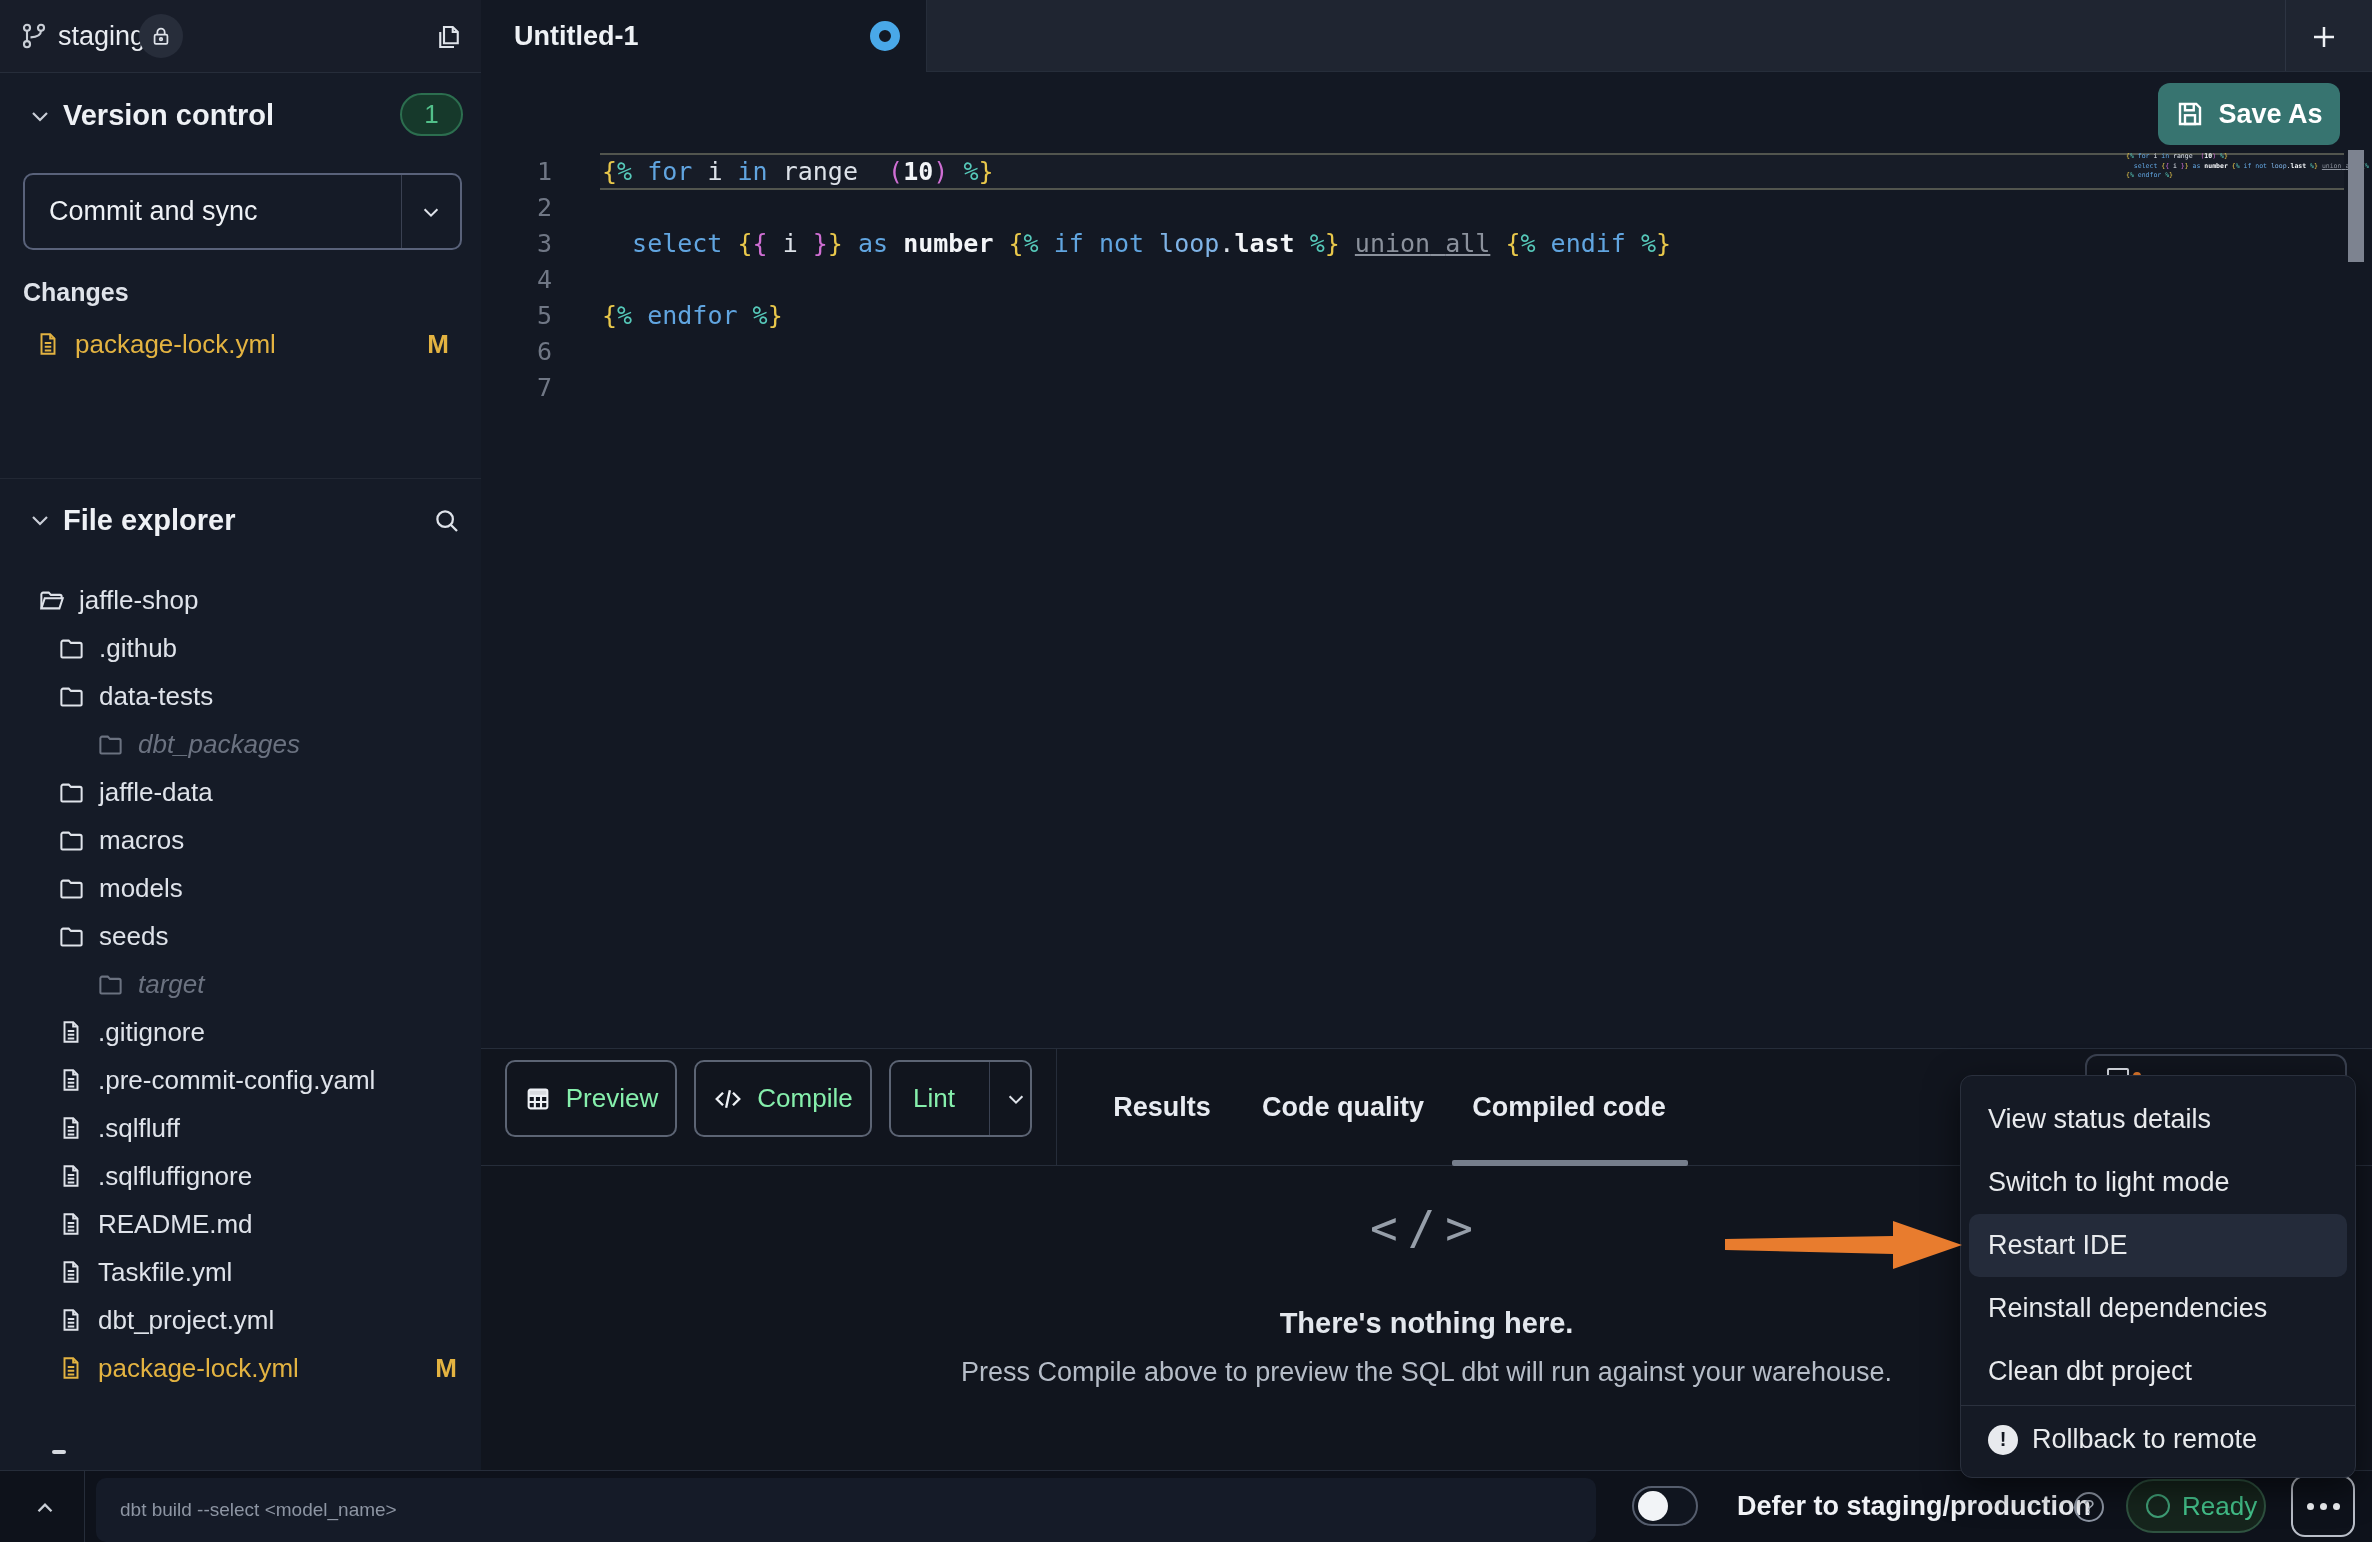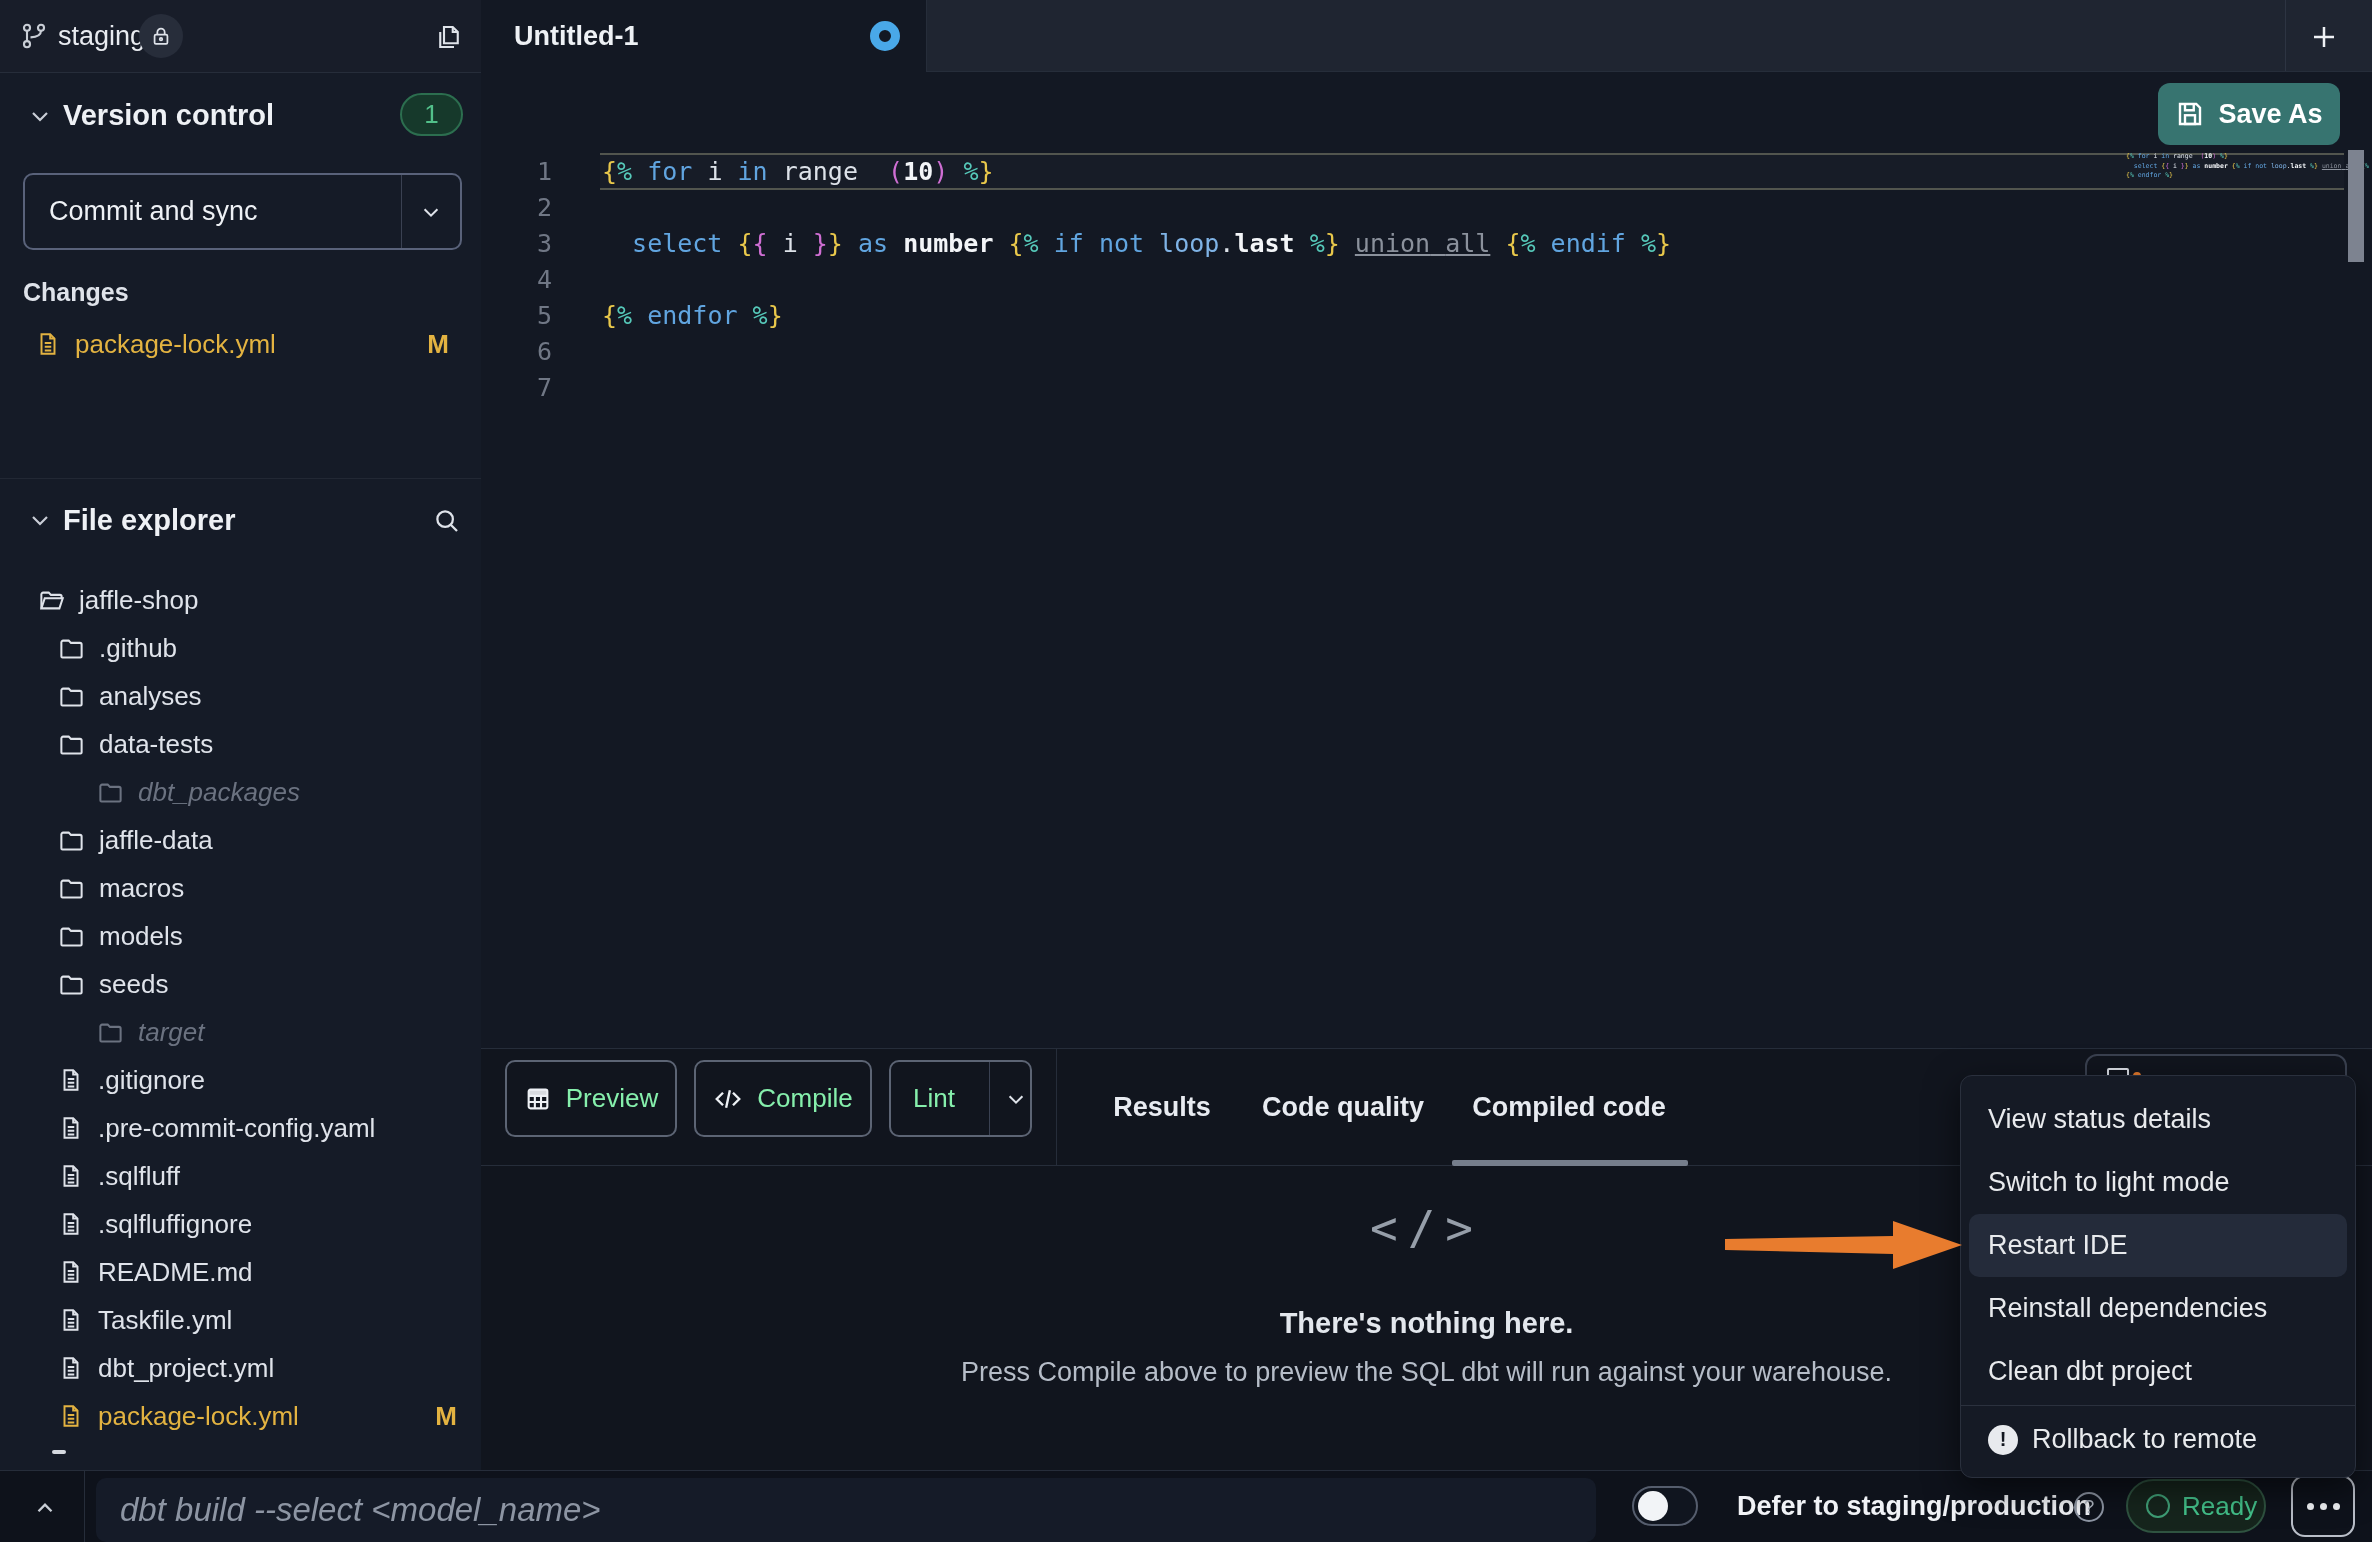--- a/index.html
+++ b/index.html
@@ -93,21 +93,21 @@
   .menu-item.hl{margin:0 8px;padding-left:19px;border-radius:10px;background:#242b3a;}
   .menu-divider{height:1px;background:#2b313e;margin:2px 0;}
   .menu-item .alert-ic{width:30px;height:30px;border-radius:50%;background:#e8eaee;color:#12161f;font-weight:700;font-size:20px;display:flex;align-items:center;justify-content:center;margin-right:14px;}
   #arrow{left:1725px;top:1219px;z-index:21;}
 
   
   #statusbar{left:0;top:1470px;width:2372px;height:72px;background:#0e121b;border-top:1px solid #262d3a;box-sizing:border-box;}
   #sb-chevron{left:30px;top:22px;width:30px;height:30px;display:flex;align-items:center;justify-content:center;}
   #sb-divider{left:84px;top:0;width:1px;height:72px;background:#262d3a;}
   #cmd-input{left:96px;top:7px;width:1500px;height:64px;background:#151b28;border-radius:10px;display:flex;align-items:center;}
-  #cmd-placeholder{padding-left:24px;font-size:33px;color:#8d95a3;font-style:italic;}
+  #cmd-placeholder{padding-left:24px;font-size:19px;color:#8d95a3;}
   #defer-toggle{left:1632px;top:15px;width:66px;height:40px;border:2px solid #555d6d;border-radius:22px;background:#10151f;box-sizing:border-box;}
   #defer-toggle .knob{position:absolute;left:4px;top:3px;width:30px;height:30px;border-radius:50%;background:#f2f4f7;}
   #defer-label{left:1737px;top:0;height:70px;line-height:70px;font-size:27px;font-weight:700;color:#f0f2f6;}
   #help-ic{left:2074px;top:21px;width:30px;height:30px;border:2px solid #8d95a3;border-radius:50%;box-sizing:border-box;color:#aeb5c0;font-size:19px;display:flex;align-items:center;justify-content:center;}
   #ready-pill{left:2126px;top:8px;width:140px;height:54px;border-radius:27px;background:#16251d;border:2px solid #2f5340;box-sizing:border-box;display:flex;align-items:center;}
   #ready-pill .ring{width:24px;height:24px;border-radius:50%;border:2px solid #3f9f76;margin-left:18px;box-sizing:border-box;}
   #ready-label{margin-left:12px;font-size:26px;color:#43c08a;}
   #dots-btn{left:2291px;top:4px;width:64px;height:62px;border:2px solid #b9bec8;border-radius:14px;box-sizing:border-box;display:flex;align-items:center;justify-content:center;gap:6px;}
   #dots-btn i{width:7px;height:7px;border-radius:50%;background:#f2f4f7;}
   svg{display:block;}
@@ -204,28 +204,20 @@
           </span>
           <span class="label">jaffle-shop</span>
         </div>
         <div class="tree-row lvl1">
           <span>
             <svg width="27" height="27" viewBox="0 0 24 24" fill="none" stroke="currentColor" stroke-width="1.8">
               <path d="M3 19V6.5C3 5.7 3.7 5 4.5 5h5l2 2h8c.8 0 1.5.7 1.5 1.5V19c0 .6-.4 1-1 1H4c-.6 0-1-.4-1-1z"></path>
             </svg>
           </span>
           <span class="label">.github</span>
-        </div>
-        <div class="tree-row lvl1">
-          <span>
-            <svg width="27" height="27" viewBox="0 0 24 24" fill="none" stroke="currentColor" stroke-width="1.8">
-              <path d="M3 19V6.5C3 5.7 3.7 5 4.5 5h5l2 2h8c.8 0 1.5.7 1.5 1.5V19c0 .6-.4 1-1 1H4c-.6 0-1-.4-1-1z"></path>
-            </svg>
-          </span>
-          <span class="label">analyses</span>
         </div>
         <div class="tree-row lvl1">
           <span>
             <svg width="27" height="27" viewBox="0 0 24 24" fill="none" stroke="currentColor" stroke-width="1.8">
               <path d="M3 19V6.5C3 5.7 3.7 5 4.5 5h5l2 2h8c.8 0 1.5.7 1.5 1.5V19c0 .6-.4 1-1 1H4c-.6 0-1-.4-1-1z"></path>
             </svg>
           </span>
           <span class="label">data-tests</span>
         </div>
         <div class="tree-row lvl1 dim">

